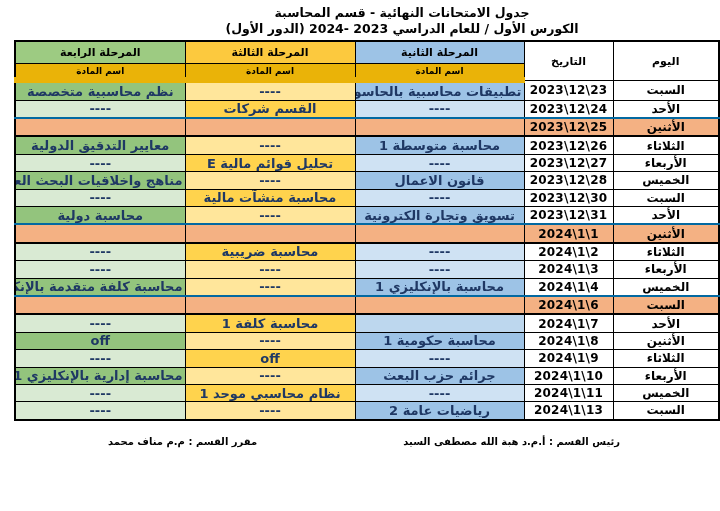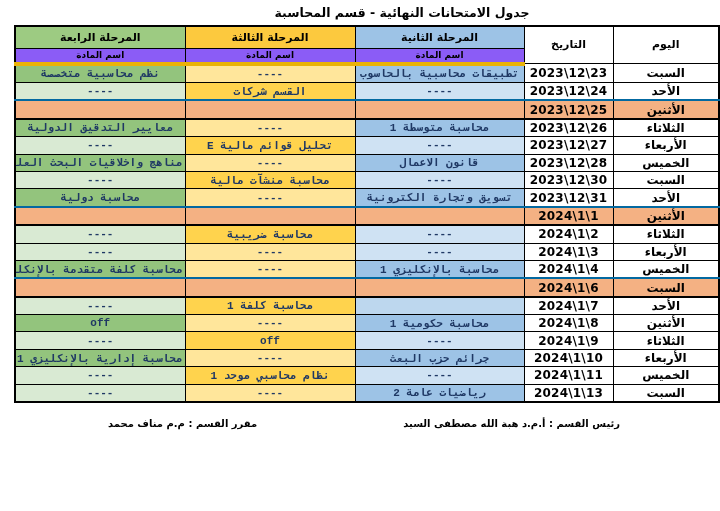--- a/index.html
+++ b/index.html
@@ -32,27 +32,27 @@
   col.c-date{width:89px;}
   col.c-s2{width:169px;}
   col.c-s3{width:170px;}
   col.c-s4{width:170px;}
   tr.head th{height:21px;font-size:11px;}
   th.h-day,th.h-date{background:#ffffff;font-size:11px;}
   th.h-s2{background:#9dc3e6;}
   th.h-s3{background:#fcc93e;}
   th.h-s4{background:#9dcb82;}
   tr.subhead th{
-    height:13px;font-size:9px;background:#8b5cf6;
-    border-bottom:4px solid #eab308;
+    height:13px;font-size:9px;background:#eab308;
+    border-bottom:6px solid #eab308;
   }
   tbody td{height:16.4px;font-size:10px;}
   td.day{background:#fff;font-size:12px;}
   td.date{background:#fff;direction:ltr;font-size:12px;letter-spacing:0.2px;}
-  td.subj{color:#1f3864;font-size:11px;font-family:Liberation Mono, monospace;}
+  td.subj{color:#1f3864;font-size:13px;}
   td.s2.v-exam{background:#9dc3e6;}
   td.s2.v-none{background:#cfe2f3;}
   td.s2.v-empty{background:#bdd7ee;}
   td.s3.v-exam{background:#ffd34d;}
   td.s3.v-none{background:#ffe69b;}
   td.s4.v-exam{background:#93c47d;}
   td.s4.v-none{background:#d9ead3;}
   tr.holiday td{
     background:#f4b183 !important;
     border-top:2px solid #0369a1;
@@ -68,20 +68,21 @@
     color:#000;
   }
 </style>
 </head>
 <body>
 
 <div class="page">
 
   <div class="titles">
     <div class="title-line">جدول الامتحانات النهائية - قسم المحاسبة</div>
+    <div class="title-line">الكورس الأول / للعام الدراسي 2023 -2024  (الدور الأول)</div>
   </div>
 
   <table class="schedule">
     <colgroup>
       <col class="c-day">
         <col class="c-date">
         <col class="c-s2">
         <col class="c-s3">
         <col class="c-s4">
     </colgroup>

